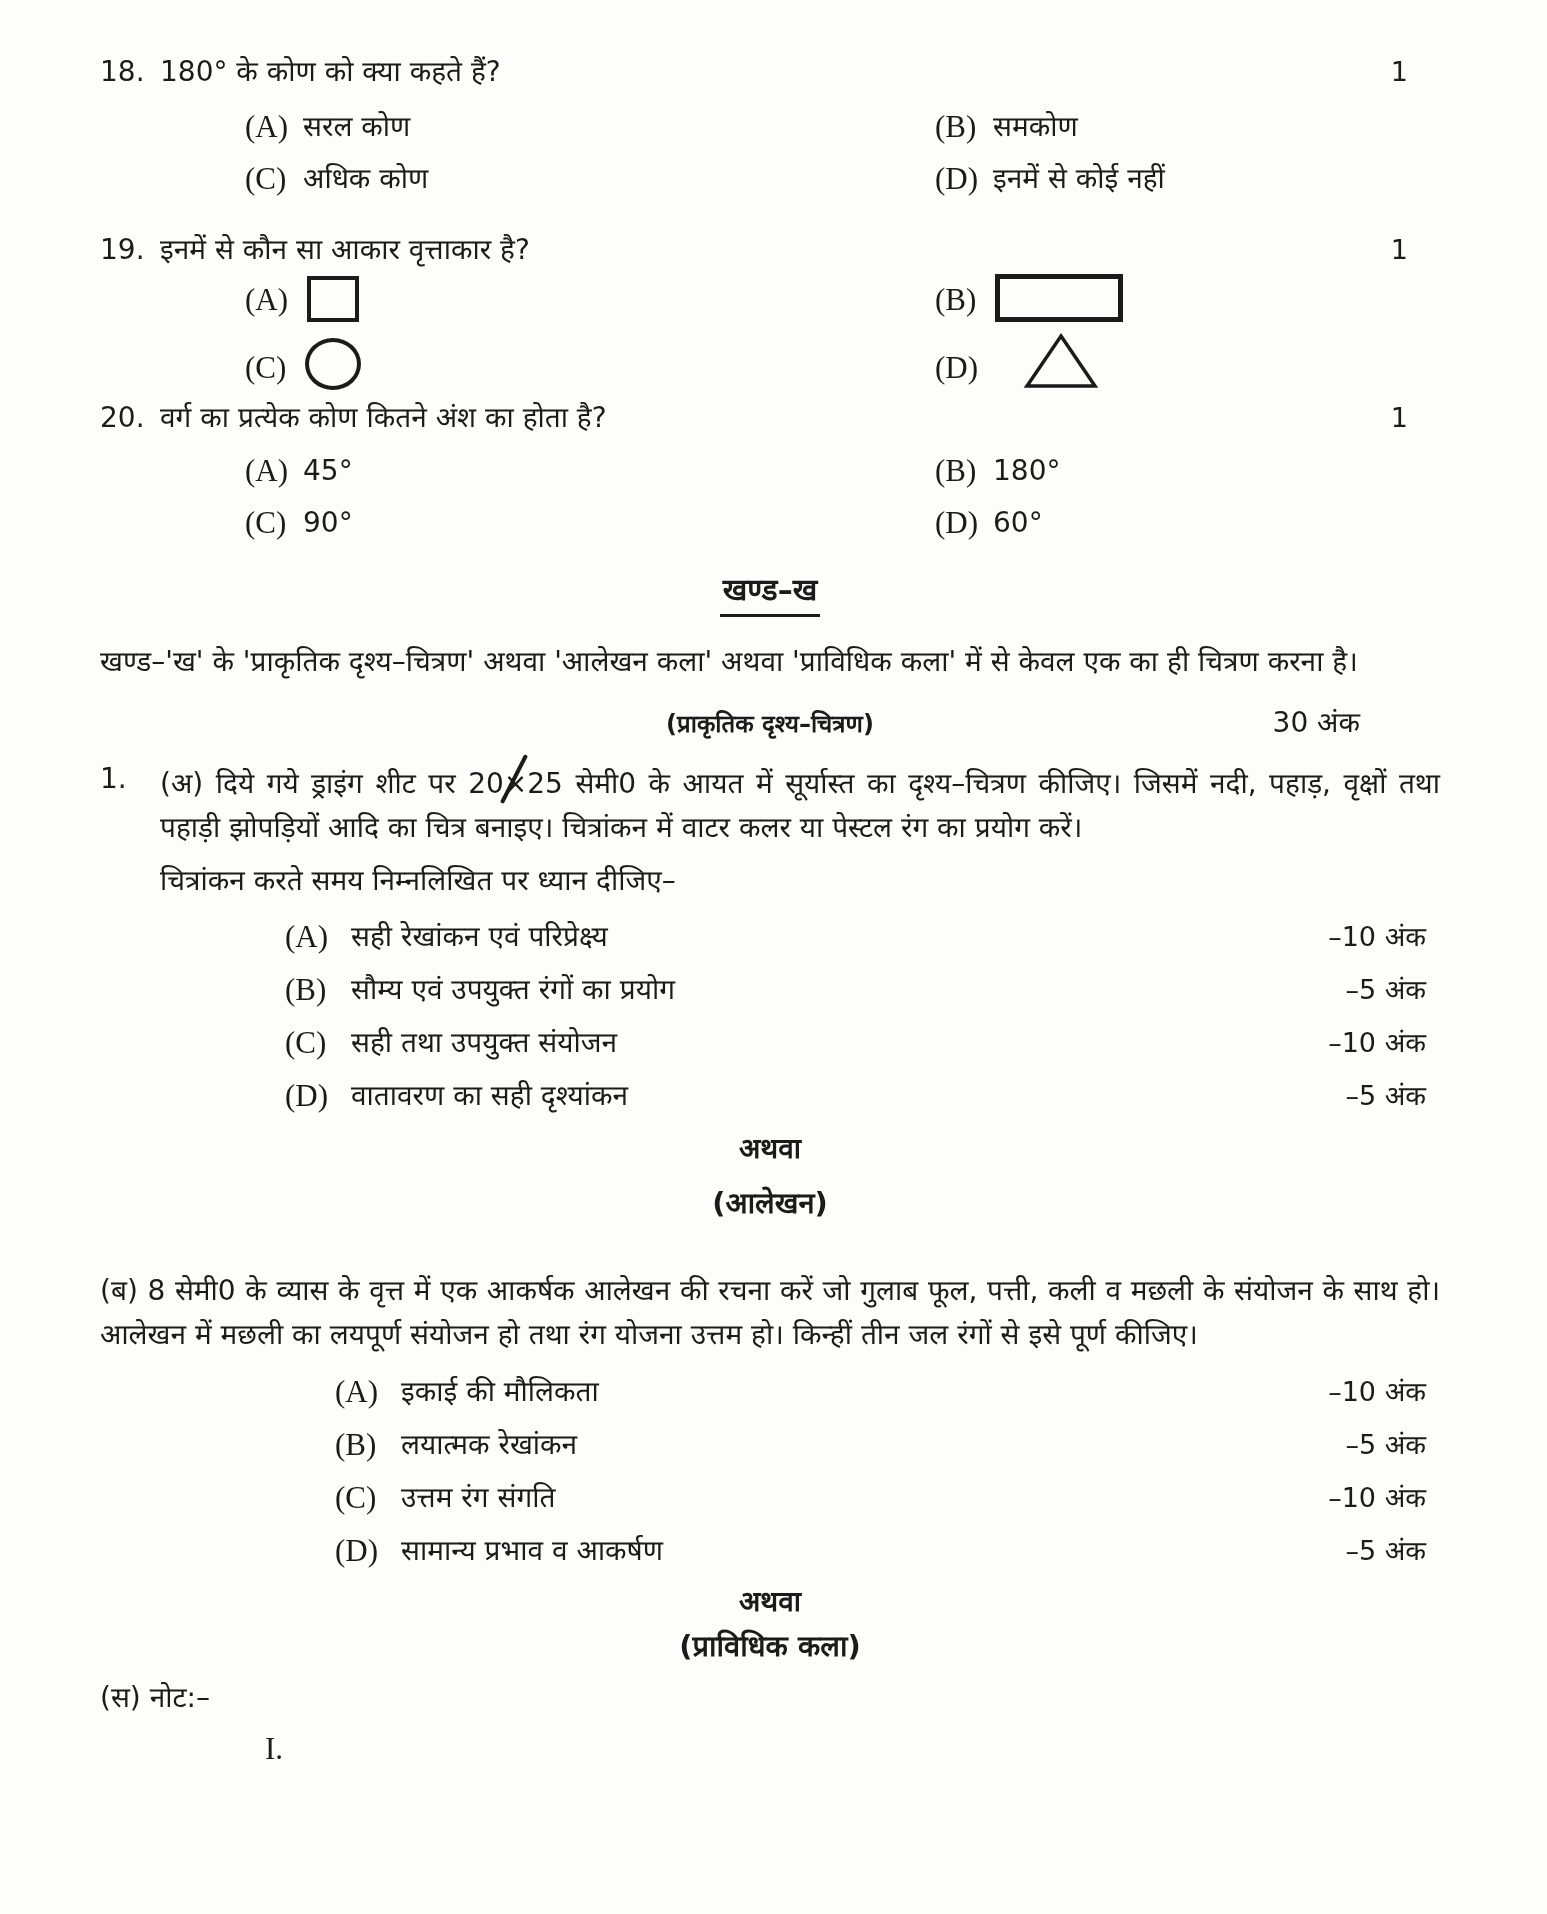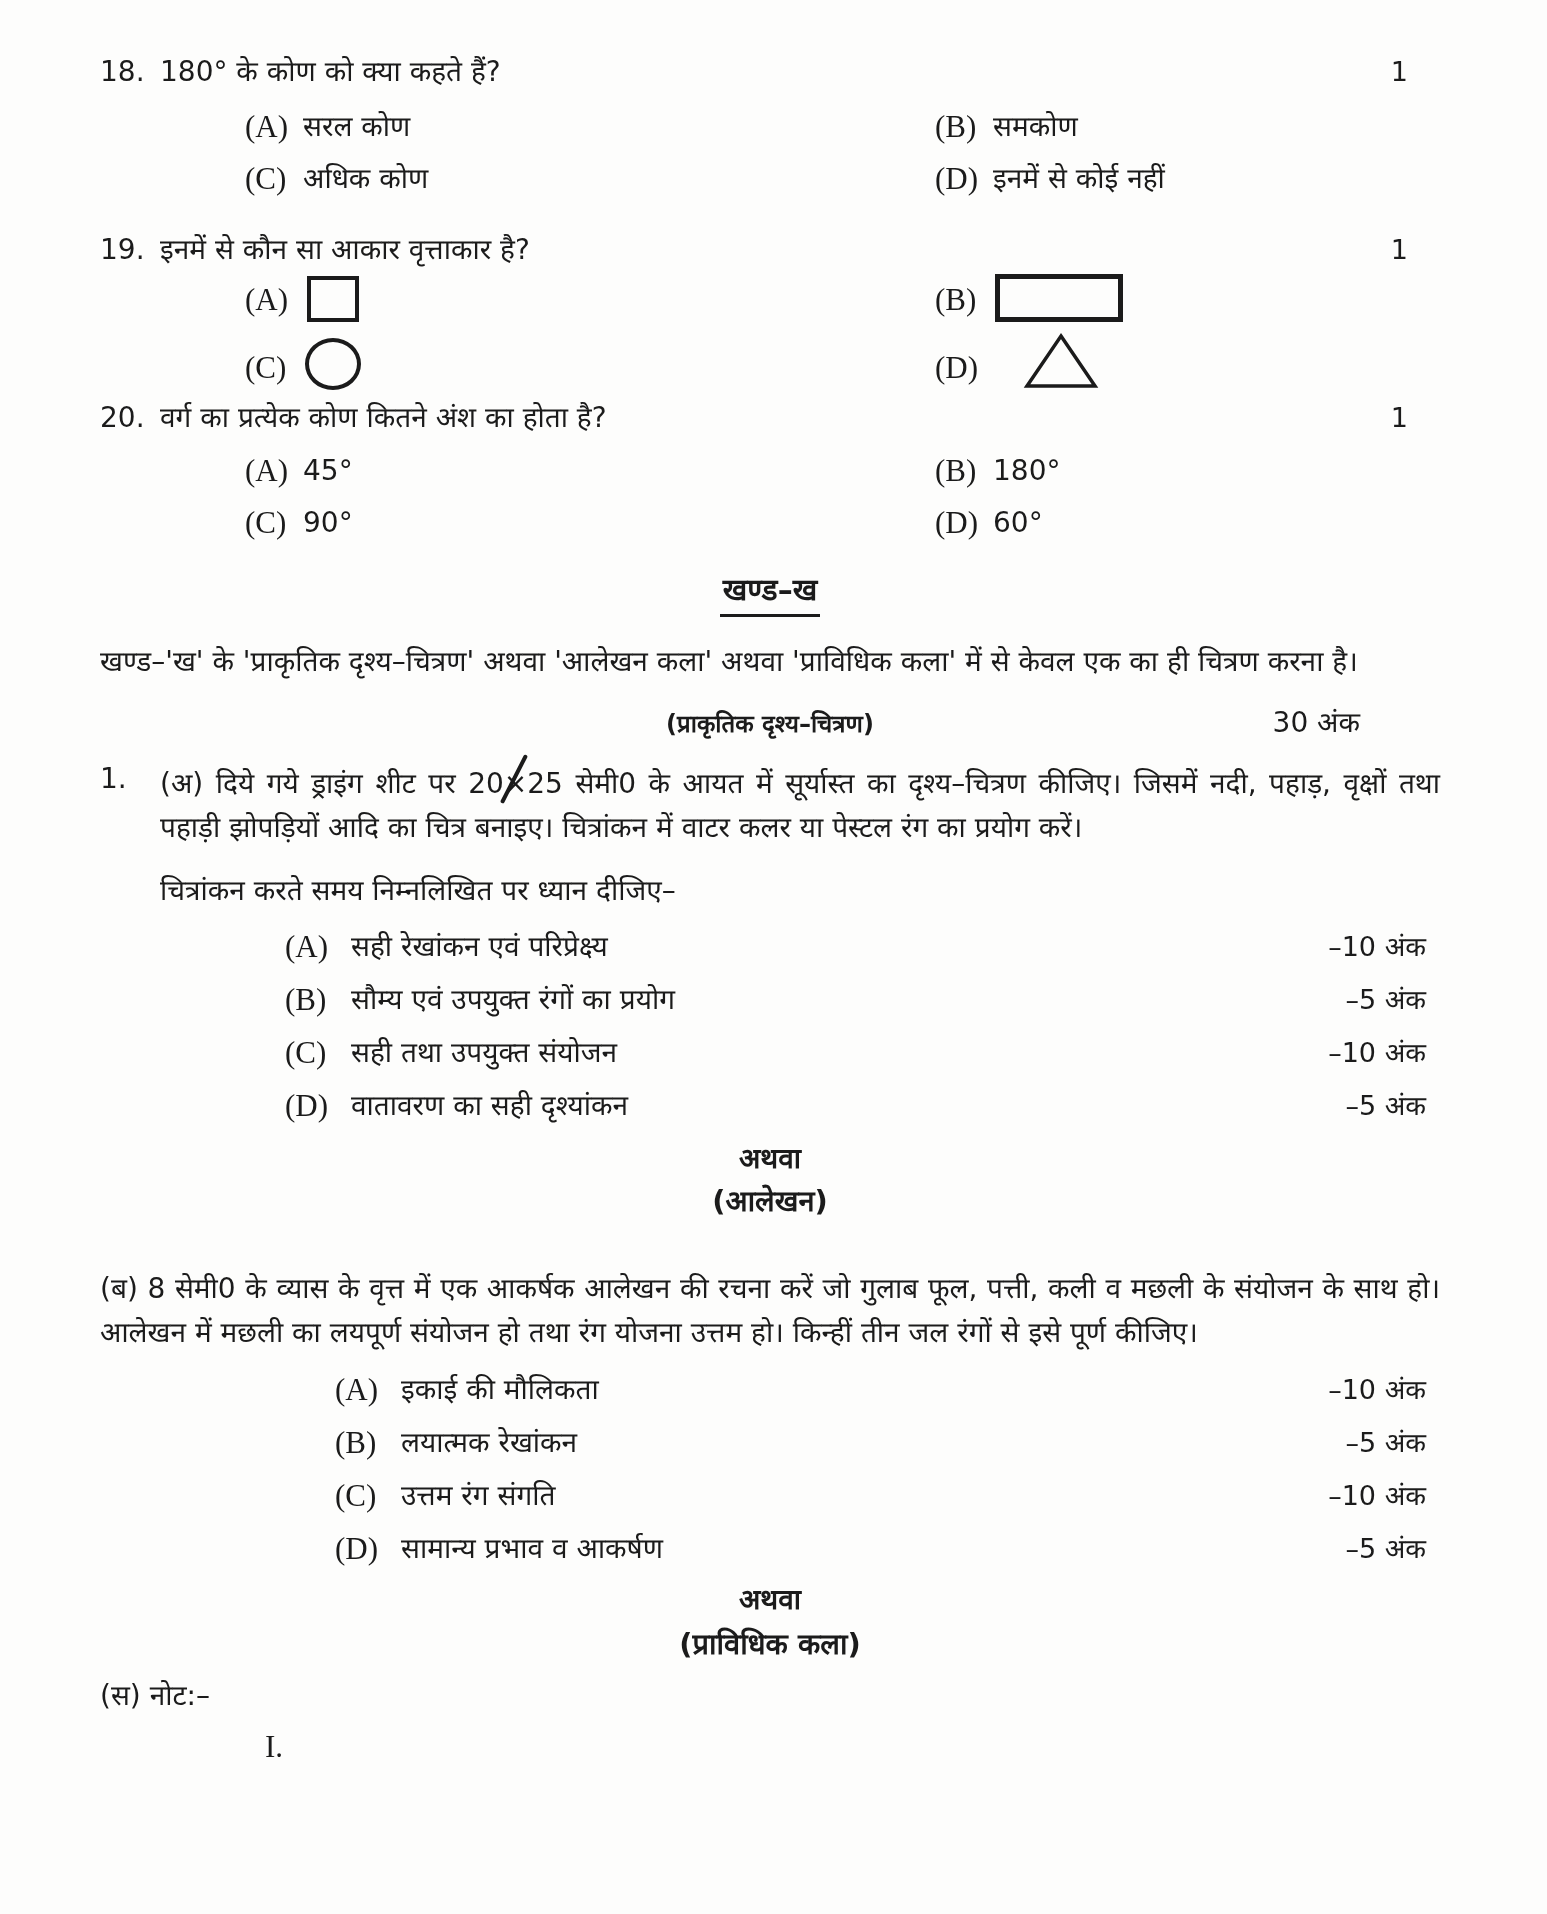--- a/index.html
+++ b/index.html
@@ -61,34 +61,34 @@
 
   .q1-row { display:flex; margin-top:16px; }
   .q1-row .q-num { width:60px; }
   .q1-para { flex:1; line-height:44px; text-align:justify; text-align-last:left; }
   .crossed { position:relative; display:inline-block; }
   .crossed::after {
     content:""; position:absolute; left:46%; top:-10px;
     width:4px; height:54px; background:var(--ink);
     transform:rotate(27deg); border-radius:2px;
   }
-  .note-line { margin-top:20px; margin-left:60px; line-height:42px; }
+  .note-line { margin-top:10px; margin-left:60px; line-height:42px; }
 
   .criteria { margin-top:14px; display:flex; flex-direction:column; row-gap:11px; }
   .crit-row { display:flex; align-items:center; height:42px; line-height:42px; }
   .crit-row .opt-label { width:66px; }
   .criteria.list1 { padding-left:185px; }
   .criteria.list2 { padding-left:235px; }
   .crit-marks { margin-left:auto; padding-right:14px; font-size:27px; }
 
   .or-sep { text-align:center; font-weight:bold; line-height:40px; }
   .or-1 { margin-top:12px; }
   .or-2 { margin-top:10px; }
   .center-head { text-align:center; font-weight:bold; font-size:29px; line-height:44px; }
-  .head-alekhan { margin-top:0; }
+  .head-alekhan { margin-top:12px; }
   .head-pk { margin-top:2px; }
 
   .para-b { margin-top:44px; line-height:44px; text-align:justify; text-align-last:left; }
 
   .note-label-row { margin-top:8px; line-height:44px; }
   .roman-row { display:flex; margin-top:8px; line-height:42px; }
   .roman-num {
     flex:none; width:80px; margin-left:165px;
     font-family:"Liberation Serif","DejaVu Serif",serif; font-size:31px;
   }

